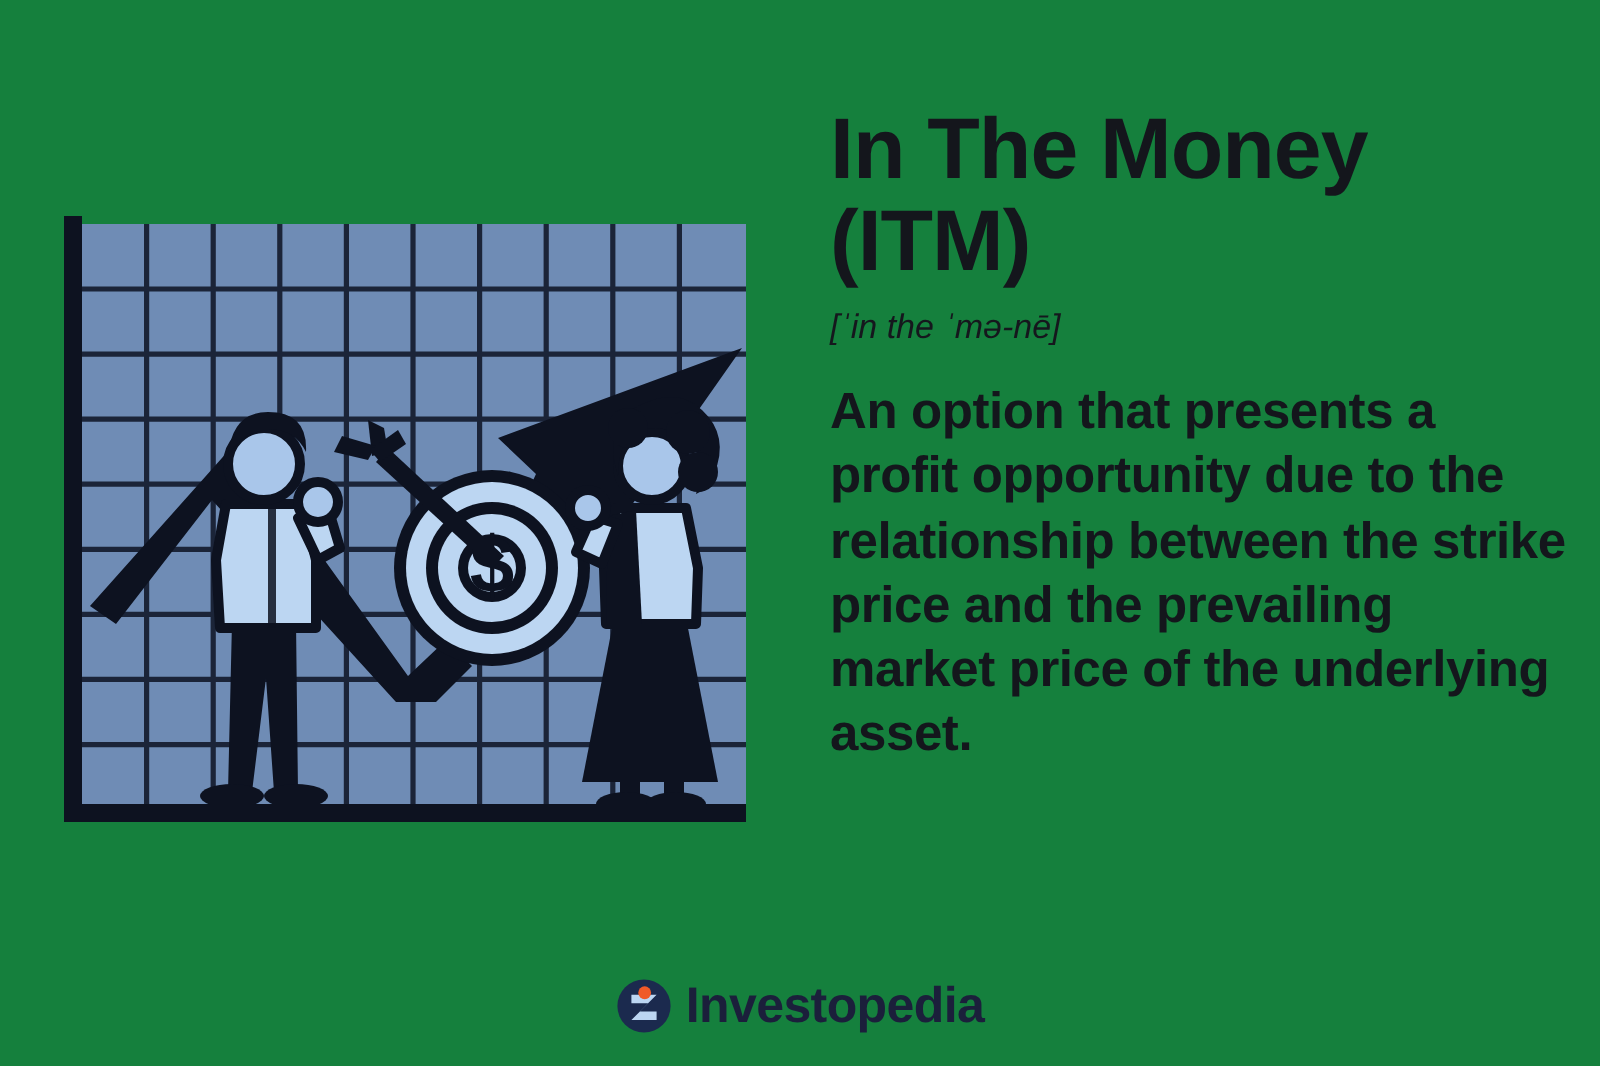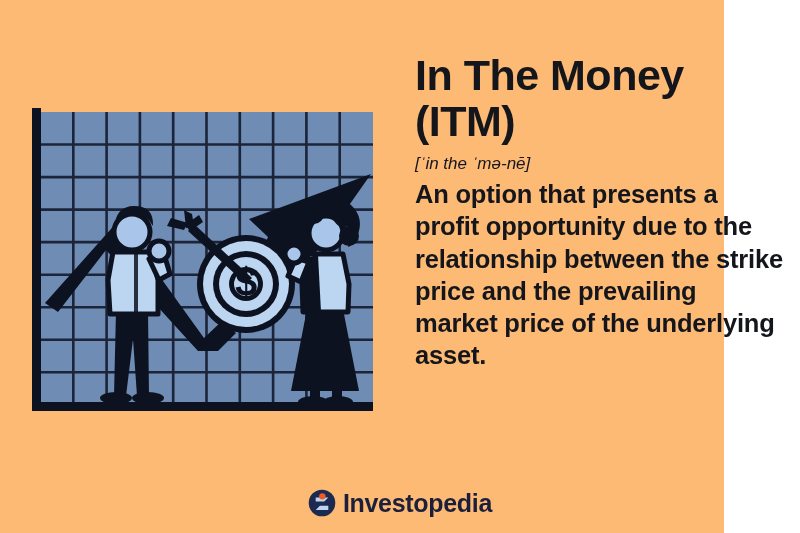--- a/index.html
+++ b/index.html
@@ -8,23 +8,23 @@
   }
   body {
     width: 800px;
     height: 533px;
     overflow: hidden;
     font-family: "Liberation Sans", sans-serif;
   }
 
   #card {
     position: relative;
-    width: 724px;
+    width: 800px;
     height: 533px;
-    background: #fdba74;
+    background: #15803d;
     box-sizing: border-box;
   }
 
   
   #illustration {
     position: absolute;
     left: 18px;
     top: 104px;
     width: 380px;
     height: 325px;
@@ -46,21 +46,21 @@
   #term-title {
     margin: 0;
     font-size: 43px;
     line-height: 1.07;
     font-weight: bold;
     color: #14161c;
     letter-spacing: -0.5px;
   }
 
   #pronunciation {
-    margin: 10px 0 4px 0;
+    margin: 10px 0 16px 0;
     font-size: 17px;
     font-style: italic;
     font-weight: normal;
     color: #15171d;
     letter-spacing: 0px;
   }
 
   #definition {
     margin: 0 0 0 0;
     font-size: 25.5px;

